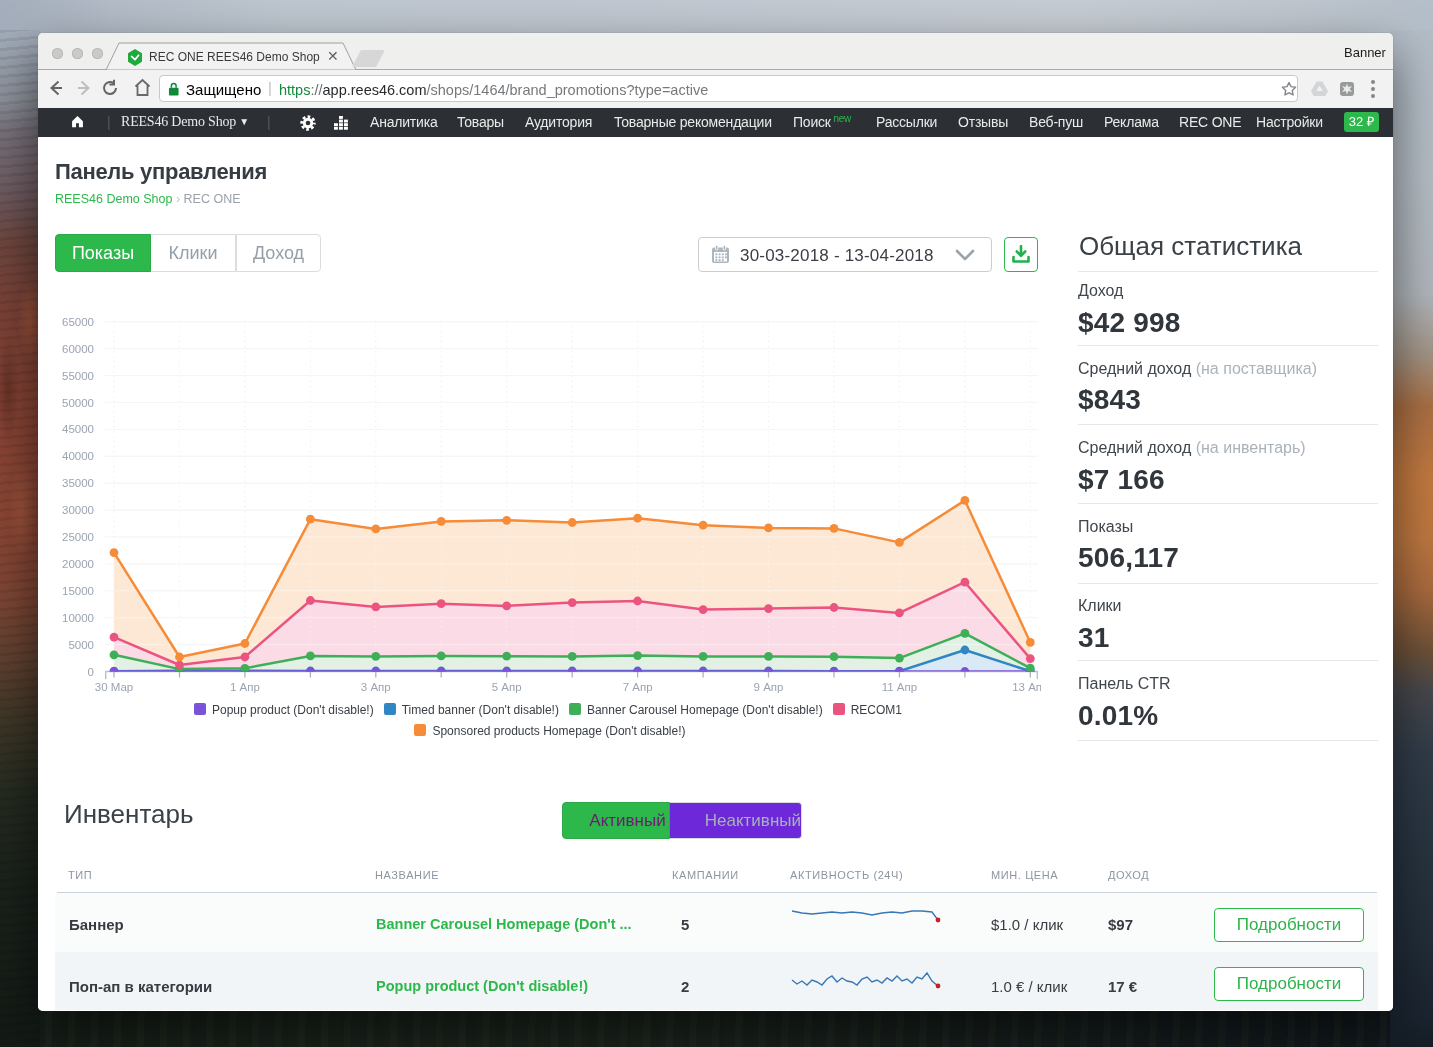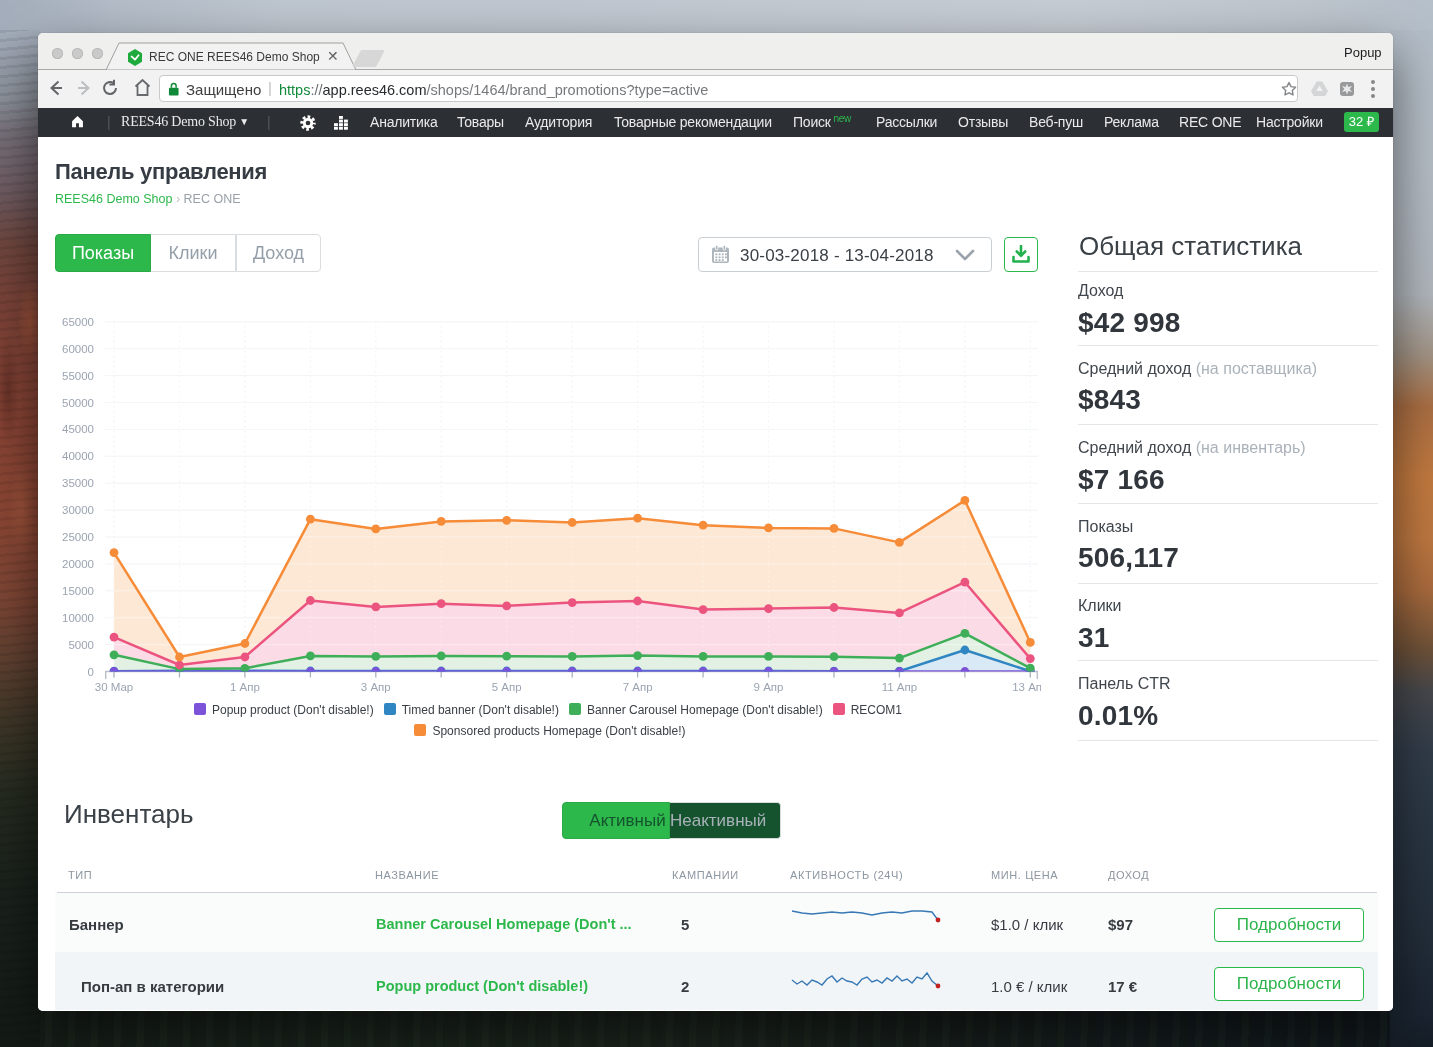--- a/index.html
+++ b/index.html
@@ -65,21 +65,21 @@
   <svg class="abs" style="left:100px; top:42px;" width="262" height="28">
     <path d="M6 28 L19 1 H243 L256 28 Z" fill="#f1f2f1" stroke="#9f9f9f" stroke-width="1"></path>
   </svg>
   <svg class="abs" style="left:127px; top:49px;" width="16" height="17" viewBox="0 0 16 17">
     <path d="M8 0 L15 4.2 V12.8 L8 17 L1 12.8 V4.2 Z" fill="#1faa3e"></path>
     <path d="M4.6 7.5 L8 10.6 L11.6 6.2" fill="none" stroke="#fff" stroke-width="1.7" stroke-linecap="round" stroke-linejoin="round"></path>
   </svg>
   <div class="abs" style="left:149px; top:50px; width:176px; font-size:12px; color:#3a3a3c; white-space:nowrap; overflow:hidden;">REC ONE REES46 Demo Shop</div>
   <div class="abs" style="left:327px; top:48px; font-size:14px; color:#5f6163;">✕</div>
   <div class="abs" style="left:352px; top:50px; width:33px; height:17px; background:#d6d7d6; clip-path:polygon(9px 0, 100% 0, calc(100% - 9px) 100%, 0 100%); border-radius:2px;"></div>
-  <div class="abs" id="roman">Popup</div>
+  <div class="abs" id="roman">Banner</div>
   <div class="abs" id="toolbar"></div>
 
   <svg class="abs" style="left:46px; top:78px;" width="20" height="20" viewBox="0 0 20 20">
       <path d="M12.5 3.5 L5.5 10 L12.5 16.5" fill="none" stroke="#636568" stroke-width="2"></path>
       <path d="M6 10 H16" stroke="#636568" stroke-width="2"></path>
     </svg>
   <svg class="abs" style="left:74px; top:78px;" width="20" height="20" viewBox="0 0 20 20">
       <path d="M7.5 3.5 L14.5 10 L7.5 16.5" fill="none" stroke="#bcbec0" stroke-width="2"></path>
       <path d="M4 10 H14" stroke="#bcbec0" stroke-width="2"></path>
     </svg>
@@ -88,21 +88,21 @@
       <path d="M13 0.8 V5.4 H8.4" fill="none" stroke="#636568" stroke-width="2"></path>
     </svg>
   <svg class="abs" style="left:132px; top:77px;" width="21" height="21" viewBox="0 0 21 21">
       <path d="M3.5 9.5 L10.5 3 L17.5 9.5 M5.5 8.5 V18 H15.5 V8.5" fill="none" stroke="#67696c" stroke-width="1.8"></path>
     </svg>
   <div class="abs" id="urlfield"></div>
   <svg class="abs" style="left:168px; top:82px;" width="11.5" height="14" viewBox="0 0 13 16">
       <rect x="1" y="6.5" width="11" height="9" rx="1.2" fill="#108a39"></rect>
       <path d="M3.8 6.5 V4.4 A2.7 2.7 0 0 1 9.2 4.4 V6.5" fill="none" stroke="#108a39" stroke-width="1.7"></path>
     </svg>
-  <div class="abs" style="left:186px; top:81px; font-size:15px; color:#404040;">Защищено</div>
+  <div class="abs" style="left:186px; top:81px; font-size:15px; color:#000000;">Защищено</div>
   <div class="abs" style="left:268px; top:79px; font-size:15px; color:#bdc0c2;">|</div>
   <div class="abs" style="left:279px; top:81.5px; font-size:14.5px; white-space:nowrap;"><span style="color:#128a3a;">https</span><span style="color:#6a6d70;">://</span><span style="color:#282b2d;">app.rees46.com</span><span style="color:#76797c;">/shops/1464/brand_promotions?type=active</span></div>
   <svg class="abs" style="left:1281px; top:81px;" width="16" height="16" viewBox="0 0 19 19">
       <path d="M9.5 1.8 L11.9 6.7 L17.3 7.4 L13.4 11.2 L14.3 16.6 L9.5 14 L4.7 16.6 L5.6 11.2 L1.7 7.4 L7.1 6.7 Z" fill="none" stroke="#85878a" stroke-width="1.7" stroke-linejoin="round"></path>
     </svg>
   <svg class="abs" style="left:1311px; top:81px;" width="17" height="15" viewBox="0 0 17 15">
       <path d="M5.7 0.5 H11.3 L17 10.2 L14.2 15 H2.8 L0 10.2 Z M8.5 4.5 L5.2 10 H11.8 Z" fill="#d4d5d6" fill-rule="evenodd"></path>
     </svg>
   <div class="abs" style="left:1340px; top:82px; width:14px; height:14px; border-radius:3px; background:#97999b;"><svg width="14" height="14" viewBox="0 0 18 18">
         <path d="M9 2 L10.7 6.4 L15.5 5.3 L12.4 9 L15.5 12.7 L10.7 11.6 L9 16 L7.3 11.6 L2.5 12.7 L5.6 9 L2.5 5.3 L7.3 6.4 Z" fill="#e8e9e9"></path>
@@ -404,43 +404,43 @@
   <div class="abs sbv" style="top:542px;">506,117</div>
   <div class="abs" style="left:1078px; top:583px; width:300px; border-top:1px solid #e4e7ea;"></div>
   <div class="abs sb" style="top:597px;">Клики</div>
   <div class="abs sbv" style="top:622px;">31</div>
   <div class="abs" style="left:1078px; top:660px; width:300px; border-top:1px solid #e4e7ea;"></div>
   <div class="abs sb" style="top:675px;">Панель CTR</div>
   <div class="abs sbv" style="top:700px;text-align:right;">0.01%</div>
   <div class="abs" style="left:1078px; top:740px; width:300px; border-top:1px solid #e4e7ea;"></div>
 
   <div class="abs" style="left:64px; top:799px; font-size:26px; color:#3a4147;">Инвентарь</div>
-  <div class="abs" style="left:562px; top:802px; width:108px; height:37px; background:#2db84c; border:1px solid #2aa946; border-radius:4px 0 0 4px; color:#14532d; font-size:17px; text-align:center; line-height:35px;padding-left:23px;">Активный</div>
-  <div class="abs" style="left:670px; top:802px; width:111px; height:37px; background:#14532d; border:1px solid #d8dce0; border-left:none; border-radius:0 4px 4px 0; color:#a8b1b9; font-size:17px; text-align:left; line-height:35px;">Неактивный</div>
+  <div class="abs" style="left:562px; top:802px; width:108px; height:37px; background:#2db84c; border:1px solid #2aa946; border-radius:4px 0 0 4px; color:#701a75; font-size:17px; text-align:center; line-height:35px;padding-left:23px;">Активный</div>
+  <div class="abs" style="left:670px; top:802px; width:132px; height:37px; background:#6d28d9; border:1px solid #d8dce0; border-left:none; border-radius:0 4px 4px 0; color:#a8b1b9; font-size:17px; text-align:right; line-height:35px;">Неактивный</div>
 
   <div class="abs th" style="left:68px;">ТИП</div>
   <div class="abs th" style="left:375px;">НАЗВАНИЕ</div>
   <div class="abs th" style="left:672px;">КАМПАНИИ</div>
   <div class="abs th" style="left:790px;">АКТИВНОСТЬ (24Ч)</div>
   <div class="abs th" style="left:991px;">МИН. ЦЕНА</div>
   <div class="abs th" style="left:1108px;">ДОХОД</div>
   <div class="abs" style="left:57px; top:892px; width:1320px; border-top:1px solid #ccd2d7;"></div>
   <div class="abs" style="left:55px; top:893px; width:1323px; height:59px; background:#fafbfb;"></div>
   <div class="abs" style="left:55px; top:952px; width:1323px; height:58px; background:#f2f5f7;"></div>
   <div class="abs tc" style="left:69px; top:916px; font-weight:700;">Баннер</div>
   <div class="abs tc green" style="left:376px; top:916px; font-weight:700; font-size:14.5px;">Banner Carousel Homepage (Don't ...</div>
   <div class="abs tc" style="left:681px; top:916px; font-weight:700;">5</div>
   <svg class="abs" style="left:790px; top:903px;" width="152" height="32" viewBox="0 0 152 32">
     <polyline points="2,8 12,10 22,11 32,10 42,9 52,10 62,9 72,10 82,12 92,10 102,9 112,10 122,8 132,8 142,9 148,17" fill="none" stroke="#3878b4" stroke-width="1.4"></polyline>
     <circle cx="148" cy="17" r="2.4" fill="#c32222"></circle>
   </svg>
   <div class="abs tc" style="left:991px; top:916px;">$1.0 / клик</div>
   <div class="abs tc" style="left:1108px; top:916px; font-weight:700;">$97</div>
   <div class="abs" style="left:1214px; top:908px; width:150px; height:34px; border:1px solid #2db84c; border-radius:4px; background:#fff; color:#2cb44b; font-size:17px; text-align:center; line-height:32px;">Подробности</div>
-  <div class="abs tc" style="left:69px; top:978px; font-weight:700;margin-left:12px;">Поп-ап в категории</div>
+  <div class="abs tc" style="left:69px; top:978px; font-weight:700;">Поп-ап в категории</div>
   <div class="abs tc green" style="left:376px; top:978px; font-weight:700; font-size:14.5px;">Popup product (Don't disable!)</div>
   <div class="abs tc" style="left:681px; top:978px; font-weight:700;">2</div>
   <svg class="abs" style="left:790px; top:965px;" width="152" height="32" viewBox="0 0 152 32">
     <polyline points="2,15 7,19 12,16 17,20 22,15 27,17 32,20 37,14 42,11 47,17 52,13 57,16 62,17 67,20 72,14 77,12 82,17 87,15 92,18 97,13 102,16 107,11 112,16 117,14 122,18 127,12 132,14 137,8 142,16 148,21" fill="none" stroke="#3878b4" stroke-width="1.4"></polyline>
     <circle cx="148" cy="21" r="2.4" fill="#c32222"></circle>
   </svg>
   <div class="abs tc" style="left:991px; top:978px;">1.0 € / клик</div>
   <div class="abs tc" style="left:1108px; top:978px; font-weight:700;">17 €</div>
   <div class="abs" style="left:1214px; top:967px; width:150px; height:34px; border:1px solid #2db84c; border-radius:4px; background:#fff; color:#2cb44b; font-size:17px; text-align:center; line-height:32px;">Подробности</div>
 

